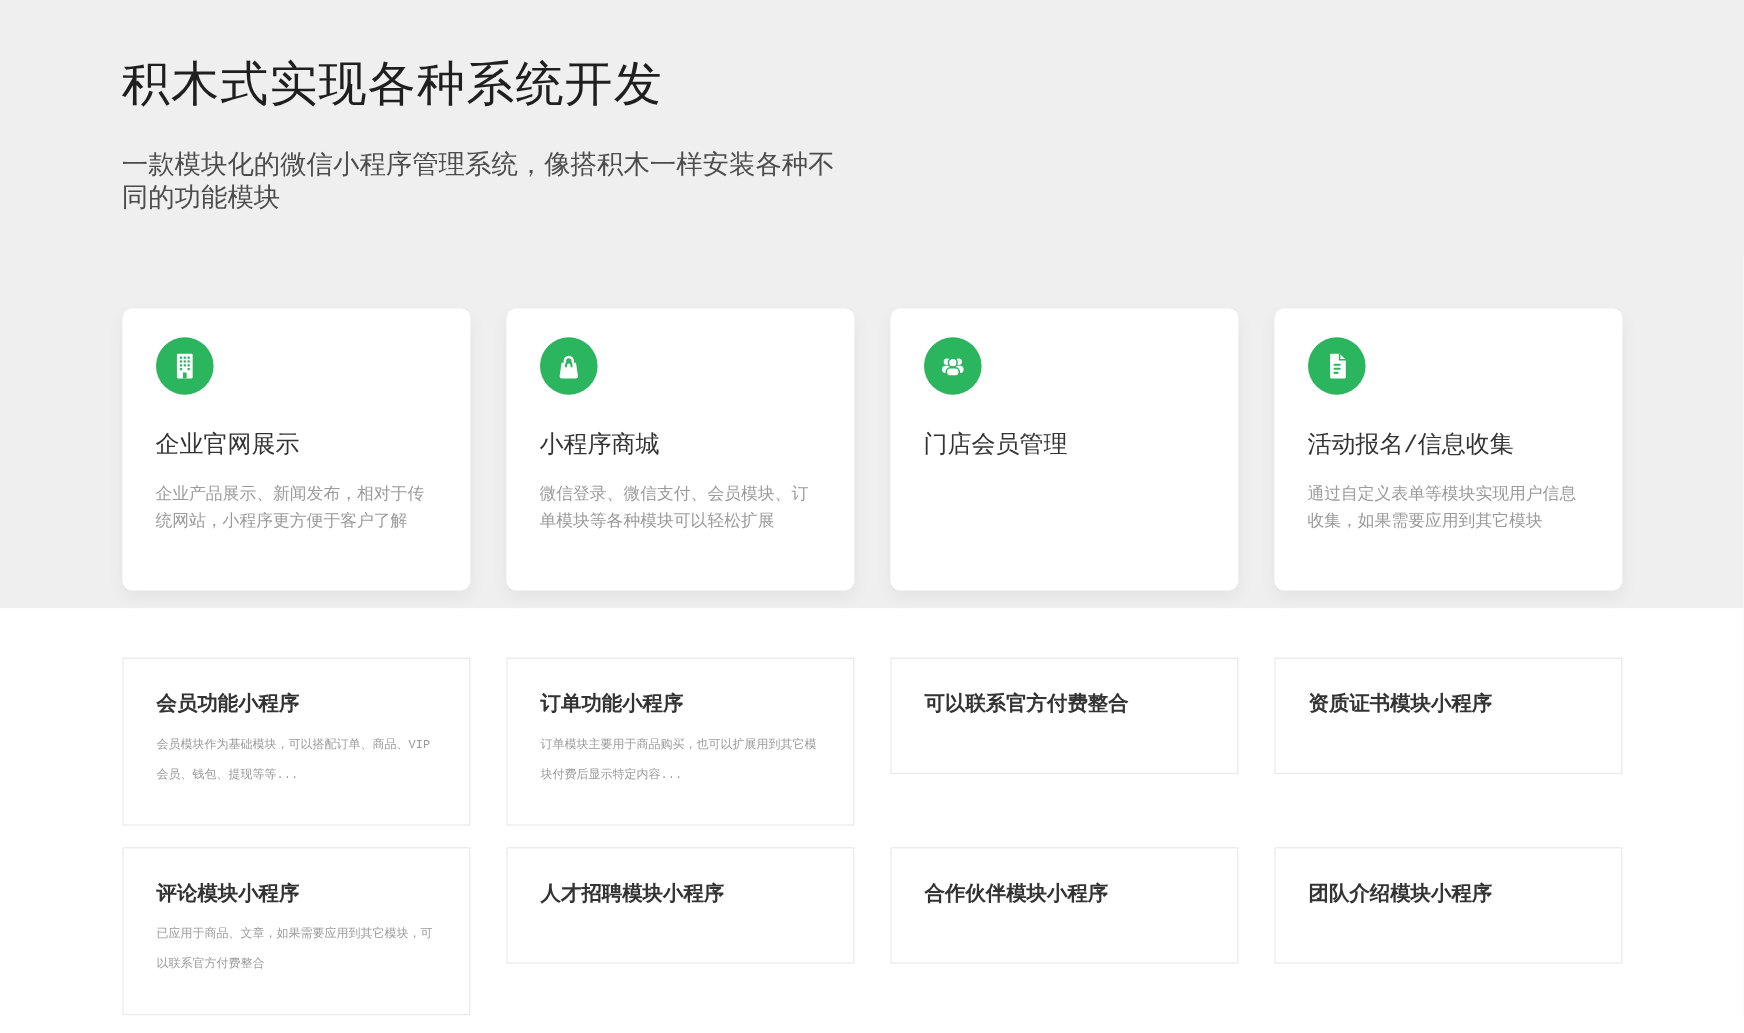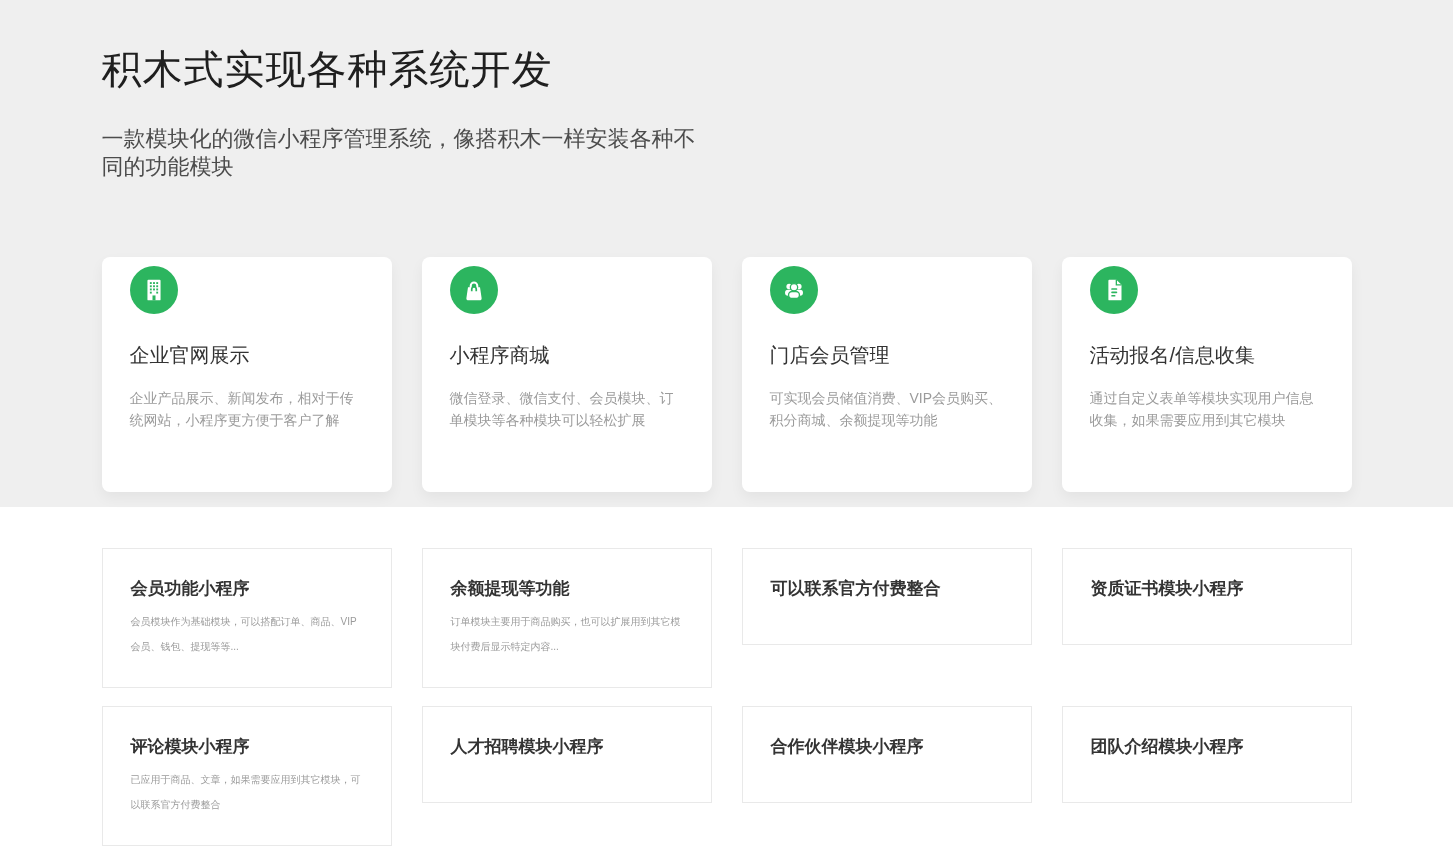--- a/index.html
+++ b/index.html
@@ -11,21 +11,21 @@
     --muted-text:#9b9b9b;
     --card-border:#e9e9e9;
   }
   *{box-sizing:border-box;}
   html,body{margin:0;padding:0;}
   body{
     width:1453px;height:861px;overflow:hidden;
     background:#ffffff;
     font-family:"Liberation Sans","DejaVu Sans",sans-serif;
   }
-  .container{width:1250px;margin:0 auto;}
+  .container{width:1250px;margin:0 auto;font-family:Liberation Mono, monospace;}
 
   
   .hero{
     background:var(--hero-bg);
     padding:42px 0 15px;
   }
   .page-title{
     font-size:40px;
     font-weight:400;
     color:var(--title-color);
@@ -42,21 +42,21 @@
 
   
   .features-grid{
     display:grid;
     grid-template-columns:repeat(4,1fr);
     gap:30px;
   }
   .feature-card{
     background:#ffffff;
     border-radius:8px;
-    padding:9px 28px;
+    padding:24px 28px;
     height:235px;
     box-shadow:0 6px 14px rgba(0,0,0,0.05);
   }
   .icon-circle{
     width:48px;height:48px;border-radius:50%;
     background:var(--accent-green);
     display:flex;align-items:center;justify-content:center;
     margin-bottom:28px;
   }
   .icon-circle svg{display:block;}
@@ -162,21 +162,20 @@
               <circle cx="10.8" cy="12.2" r="2.9"></circle>
               <circle cx="21.2" cy="12.2" r="2.9"></circle>
               <rect x="6.4" y="15.8" width="8.8" height="6.4" rx="3.2"></rect>
               <rect x="16.8" y="15.8" width="8.8" height="6.4" rx="3.2"></rect>
             </g>
             <circle class="ic-white" cx="16" cy="13" r="3.9" stroke="var(--accent-green)" stroke-width="1.4"></circle>
             <rect class="ic-white" x="10.2" y="17.6" width="11.6" height="7.4" rx="3.7" stroke="var(--accent-green)" stroke-width="1.4"></rect>
           </svg>
         </div>
         <h3 class="feature-title">门店会员管理</h3>
-        <p class="feature-desc">可实现会员储值消费、VIP会员购买、积分商城、余额提现等功能</p>
       </div>
 
       <div class="feature-card">
         <div class="icon-circle">
           <svg width="30" height="30" viewBox="0 0 32 32">
             <path class="ic-white" d="M11 5 h7.5 L24 10.5 V26 a1 1 0 0 1 -1 1 H11 a1 1 0 0 1 -1 -1 V6 a1 1 0 0 1 1 -1 Z"></path>
             <path class="ic-stroke-green" stroke-width="1.4" d="M18.5 5 v5.5 H24"></path>
             <g class="ic-green">
               <rect x="13" y="14" width="6.5" height="1.8" rx="0.9"></rect>
               <rect x="13" y="17.6" width="6.5" height="1.8" rx="0.9"></rect>
@@ -195,21 +194,21 @@
 <section class="modules">
   <div class="container">
     <div class="modules-grid">
 
       <div class="module-card">
         <h4 class="module-title">会员功能小程序</h4>
         <p class="module-desc">会员模块作为基础模块，可以搭配订单、商品、VIP会员、钱包、提现等等...</p>
       </div>
 
       <div class="module-card">
-        <h4 class="module-title">余额提现等功能</h4>
+        <h4 class="module-title">订单功能小程序</h4>
         <p class="module-desc">订单模块主要用于商品购买，也可以扩展用到其它模块付费后显示特定内容...</p>
       </div>
 
       <div class="module-card">
         <h4 class="module-title">可以联系官方付费整合</h4>
       </div>
 
       <div class="module-card">
         <h4 class="module-title">资质证书模块小程序</h4>
       </div>

